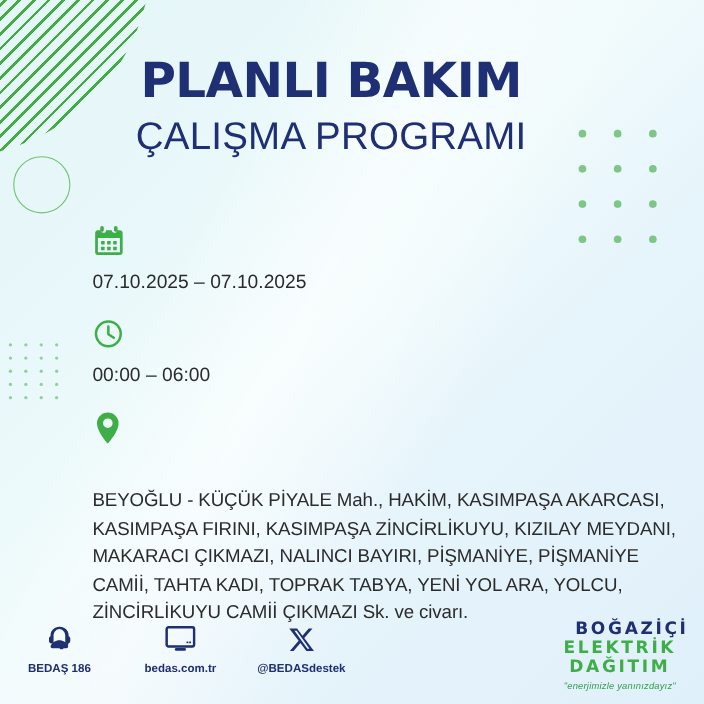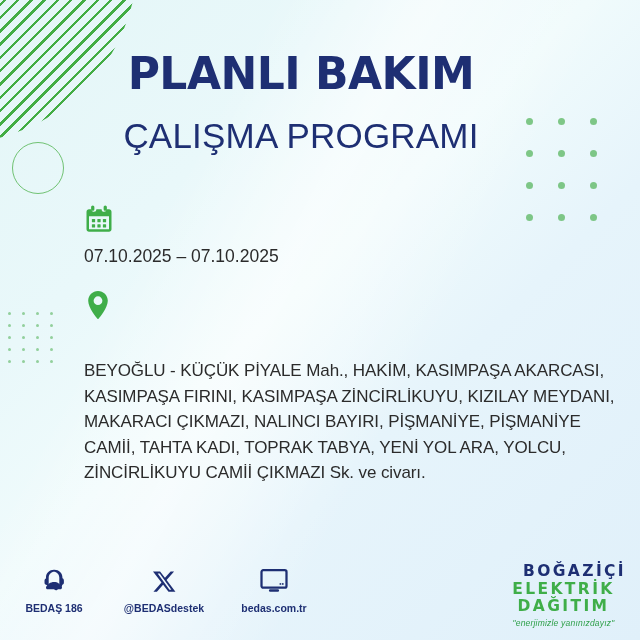--- a/index.html
+++ b/index.html
@@ -110,21 +110,21 @@
     margin: 0;
     white-space: nowrap;
   }
   .title-sub {
     font-family: "Liberation Sans", sans-serif;
     font-weight: 400;
     font-size: 35px;
     letter-spacing: 0.2px;
     color: #1e2f73;
     line-height: 1.05;
-    margin: 22px 0 0 0;
+    margin: 10px 0 0 0;
     white-space: nowrap;
   }
 
   
   .info {
     position: absolute;
     top: 200px;
     left: 84px;
     width: 534px;
   }
@@ -284,20 +284,29 @@
           <rect fill="#3fae49" x="10.7" y="12" width="2.6" height="2.6" rx=".4"></rect>
           <rect fill="#3fae49" x="15.1" y="12" width="2.6" height="2.6" rx=".4"></rect>
           <rect fill="#3fae49" x="6.3" y="16.2" width="2.6" height="2.6" rx=".4"></rect>
           <rect fill="#3fae49" x="10.7" y="16.2" width="2.6" height="2.6" rx=".4"></rect>
           <rect fill="#3fae49" x="15.1" y="16.2" width="2.6" height="2.6" rx=".4"></rect>
         </svg>
       </span>
       <span class="txt">07.10.2025 – 07.10.2025</span>
     </div>
 
+    <div class="row">
+      <span class="ico">
+        <svg width="29" height="29" viewBox="0 0 24 24" aria-hidden="true">
+          <circle cx="12" cy="12" r="9.3" fill="none" stroke="#3fae49" stroke-width="1.9"></circle>
+          <path d="M12 6.4v5.9l4.1 2.6" fill="none" stroke="#3fae49" stroke-width="1.9" stroke-linecap="round" stroke-linejoin="round"></path>
+        </svg>
+      </span>
+      <span class="txt">00:00 – 06:00</span>
+    </div>
 
 
     <div class="row address">
       <span class="ico">
         <svg width="28" height="30" viewBox="0 0 24 26" aria-hidden="true">
           <path fill="#3fae49" d="M12 .9C7.3.9 3.5 4.7 3.5 9.4c0 6.4 7.6 15.1 8 15.5.3.3.7.3 1 0 .4-.4 8-9.1 8-15.5C20.5 4.7 16.7.9 12 .9zm0 12.2a3.8 3.8 0 1 1 0-7.6 3.8 3.8 0 0 1 0 7.6z"></path>
         </svg>
       </span>
       <span class="txt">BEYOĞLU - KÜÇÜK PİYALE Mah., HAKİM, KASIMPAŞA AKARCASI, KASIMPAŞA FIRINI, KASIMPAŞA ZİNCİRLİKUYU, KIZILAY MEYDANI, MAKARACI ÇIKMAZI, NALINCI BAYIRI, PİŞMANİYE, PİŞMANİYE CAMİİ, TAHTA KADI, TOPRAK TABYA, YENİ YOL ARA, YOLCU, ZİNCİRLİKUYU CAMİİ ÇIKMAZI Sk. ve civarı.</span>
     </div>
@@ -309,43 +318,43 @@
     <div class="contacts">
 
       <div class="contact">
         <span class="cico">
           <svg width="26" height="26" viewBox="0 0 24 24" aria-hidden="true">
             <path fill="#1e2f73" d="M12 1.6c-4.1 0-7.4 3.1-7.4 7v1.1c-.8.3-1.35 1.05-1.35 1.95v2.0c0 1.15.9 2.1 2.05 2.1h.9c.5 0 .9-.4.9-.9V8.9c0-2.95 2.6-5.4 4.9-5.4s4.9 2.45 4.9 5.4v5.95c0 .5.4.9.9.9h.2c-.25 1.2-1.15 2.0-2.5 2.25-.3-.6-.95-1.0-1.7-1.0-1.05 0-1.9.78-1.9 1.75s.85 1.75 1.9 1.75c.8 0 1.5-.46 1.77-1.13 2.4-.3 3.9-1.8 4.1-3.9.85-.3 1.45-1.05 1.45-1.95v-2.0c0-.9-.55-1.65-1.35-1.95V8.6c0-3.9-3.3-7-7.4-7z"></path>
             <path fill="#1e2f73" d="M12 12.9c-3.3 0-6.2 1.95-7.3 4.75-.3.75.05 1.6.8 1.9.2.07.4.1.6.1h11.8c.8 0 1.45-.65 1.45-1.45 0-.2-.03-.4-.1-.6-1.1-2.78-4.0-4.7-7.25-4.7z"></path>
           </svg>
         </span>
         <span class="clabel">BEDAŞ 186</span>
-      </div>
-
-      <div class="contact">
-        <span class="cico">
-          <svg width="25" height="25" viewBox="0 0 24 24" aria-hidden="true">
-            <path fill="#1e2f73" d="M17.9 2.3h3.3l-7.2 8.3 8.5 11.2h-6.65l-5.2-6.8-5.95 6.8H1.4l7.7-8.8L.95 2.3h6.8l4.7 6.2zm-1.15 17.6h1.83L7.4 4.2H5.44z"></path>
-          </svg>
-        </span>
-        <span class="clabel">@BEDASdestek</span>
       </div>
 
       <div class="contact">
         <span class="cico">
           <svg width="28" height="26" viewBox="0 0 26 24" aria-hidden="true">
             <rect x="1.4" y="2.0" width="23.2" height="16.2" rx="1.6" fill="none" stroke="#1e2f73" stroke-width="2.1"></rect>
             <rect x="8.3" y="19.6" width="9.4" height="2.3" rx="1.1" fill="#1e2f73"></rect>
             <rect x="18.2" y="14.0" width="1.5" height="1.5" fill="#1e2f73"></rect>
             <rect x="20.4" y="14.0" width="1.5" height="1.5" fill="#1e2f73"></rect>
           </svg>
         </span>
         <span class="clabel">bedas.com.tr</span>
       </div>
 
+      <div class="contact">
+        <span class="cico">
+          <svg width="25" height="25" viewBox="0 0 24 24" aria-hidden="true">
+            <path fill="#1e2f73" d="M17.9 2.3h3.3l-7.2 8.3 8.5 11.2h-6.65l-5.2-6.8-5.95 6.8H1.4l7.7-8.8L.95 2.3h6.8l4.7 6.2zm-1.15 17.6h1.83L7.4 4.2H5.44z"></path>
+          </svg>
+        </span>
+        <span class="clabel">@BEDASdestek</span>
+      </div>
+
     </div>
 
     <div class="brand">
       <span class="b1">BOĞAZİÇİ</span>
       <span class="b2">ELEKTRİK</span>
       <span class="b3">DAĞITIM</span>
       <span class="slogan">"enerjimizle yanınızdayız"</span>
     </div>
 
   </div>

